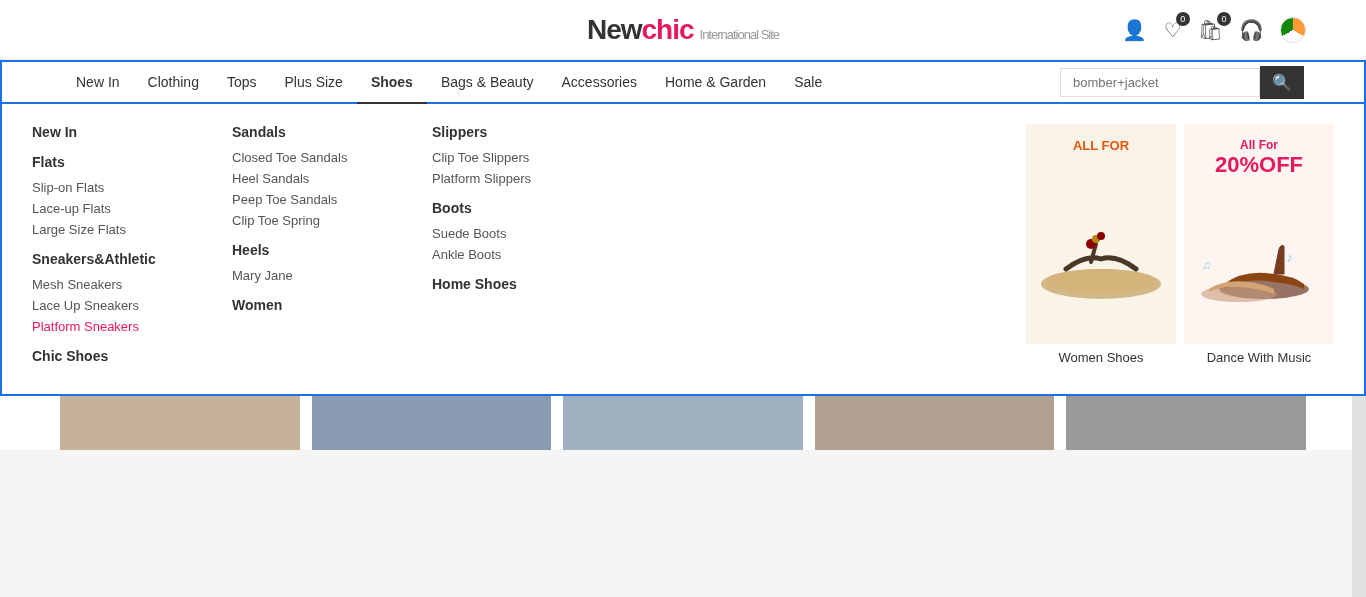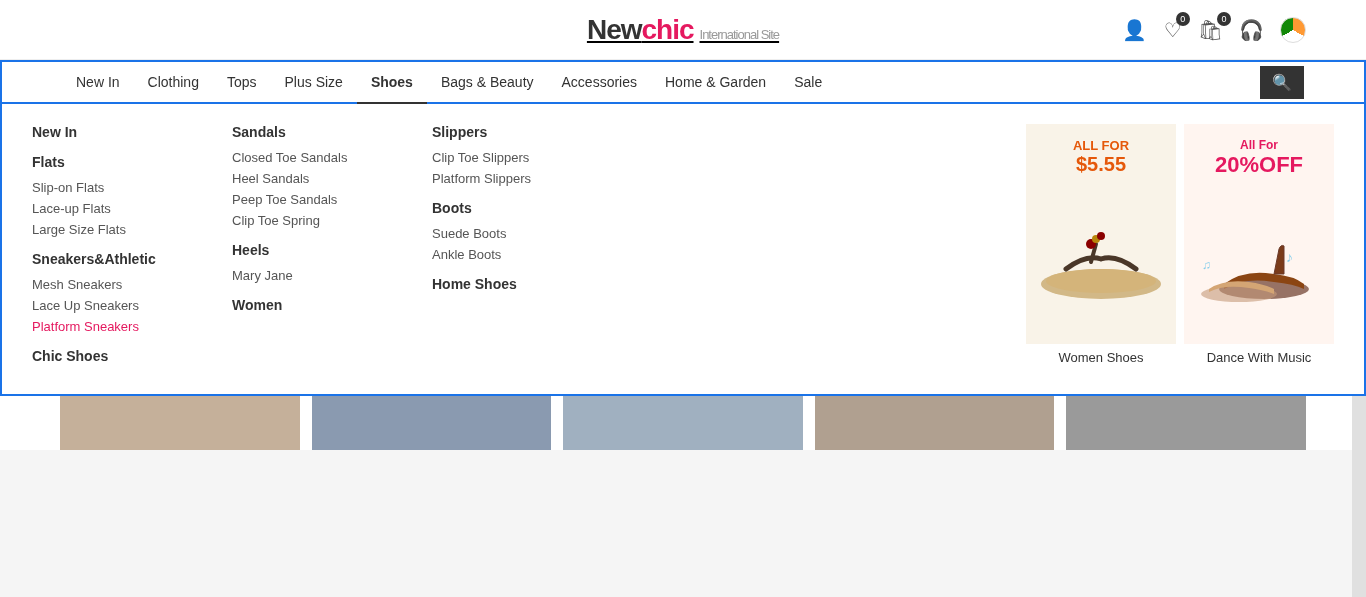--- a/index.html
+++ b/index.html
@@ -12,21 +12,20 @@
       display: flex;
       align-items: center;
       justify-content: center;
       position: relative;
       border-bottom: 1px solid #eee;
     }
     .logo-text {
       font-size: 28px;
       font-weight: bold;
       letter-spacing: -1px;
-      text-decoration: underline;
     }
     .logo-new { color: #333; }
     .logo-chic { color: #e5195f; }
     .logo-intl { font-size: 13px; color: #999; font-weight: normal; margin-left: 6px; }
 
     .header-icons {
       position: absolute;
       right: 60px;
       display: flex;
       align-items: center;
@@ -334,20 +333,21 @@
       <div class="nav-item">Clothing</div>
       <div class="nav-item">Tops</div>
       <div class="nav-item">Plus Size</div>
       <div class="nav-item active">Shoes</div>
       <div class="nav-item">Bags &amp; Beauty</div>
       <div class="nav-item">Accessories</div>
       <div class="nav-item">Home &amp; Garden</div>
       <div class="nav-item">Sale</div>
     </div>
     <div class="nav-search">
+      <input type="text" placeholder="bomber+jacket" style="">
       <button class="nav-search-btn">🔍</button>
     </div>
   </div>
 
   <div class="dropdown-container">
 
     <div class="dropdown-col">
       <div class="dropdown-section-title">New In</div>
 
       <div class="dropdown-section-title">Flats</div>
@@ -387,21 +387,20 @@
 
       <div class="dropdown-section-title">Home Shoes</div>
     </div>
 
     <div class="dropdown-promo">
 
       <div class="promo-card">
         <div class="promo-img">
           <div class="promo-text-overlay">
             <div class="promo-all-for">ALL FOR</div>
-            <div class="promo-price">$5.55</div>
           </div>
 
           <svg class="sandal-img" viewBox="0 0 130 80" xmlns="http://www.w3.org/2000/svg">
 
             <ellipse cx="65" cy="60" rx="60" ry="15" fill="#c8a96e" opacity="0.8"></ellipse>
             <ellipse cx="65" cy="57" rx="55" ry="12" fill="#d4b47a"></ellipse>
 
             <path d="M30,45 Q50,30 65,35 Q80,30 100,45" stroke="#4a3728" stroke-width="5" fill="none" stroke-linecap="round"></path>
             <path d="M55,38 L60,20" stroke="#4a3728" stroke-width="4" stroke-linecap="round"></path>
 

